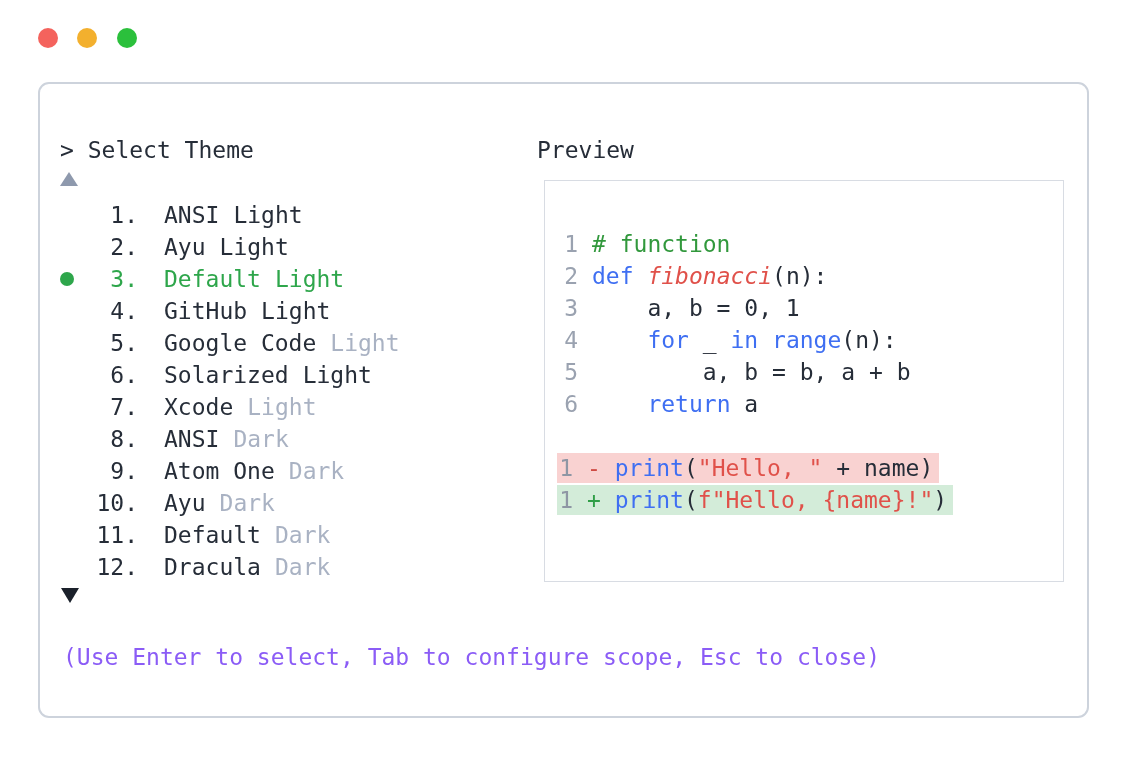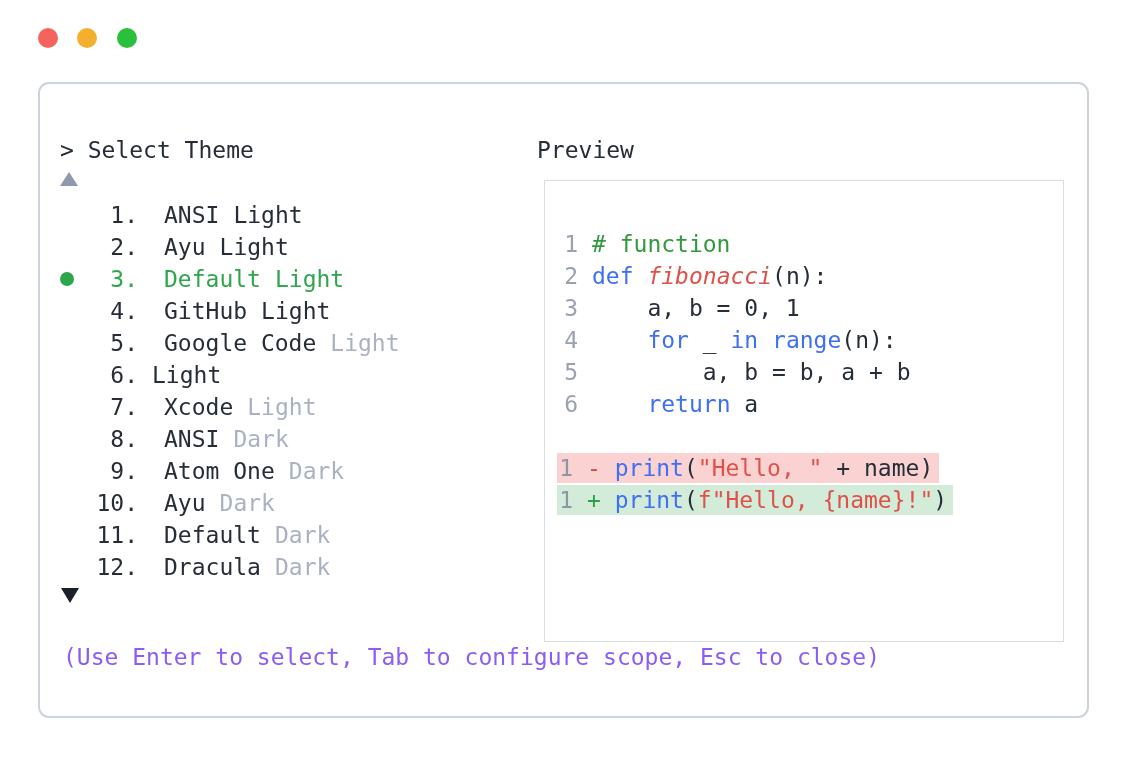--- a/index.html
+++ b/index.html
@@ -35,21 +35,21 @@
   .row-num { display:inline-block; width:42px; margin-left:56px; text-align:right; white-space:pre; }
   .row-name { margin-left:26px; white-space:pre; }
   .row-variant { margin-left:14px; white-space:pre; }
   .theme-row.selected .row-num,
   .theme-row.selected .row-name,
   .theme-row.selected .row-variant { color:#2ea64b; }
   .theme-row.muted-v .row-variant { color:#a9b2c3; }
 
   .hint { position:absolute; left:23px; top:557px; color:#8b5cf6; white-space:pre; }
 
-  .preview-box { position:absolute; left:504px; top:96px; width:520px; height:462px;
+  .preview-box { position:absolute; left:504px; top:96px; width:520px; height:402px;
                  border:1.5px solid #d8dce3; box-sizing:border-box; background:#ffffff; }
   .code { padding:47px 0 0 19px; }
   .code-line { height:32px; line-height:32px; white-space:pre; }
   .blank-line { height:32px; }
   .ln { display:inline-block; width:14px; margin-right:14px; text-align:right; color:#9aa2b0; }
 
   .tok-kw  { color:#3f6ff2; }
   .tok-fn  { color:#e0514a;font-style:italic; }
   .tok-str { color:#e0514a; }
   .tok-com { color:#31983c; }
@@ -106,20 +106,21 @@
       </div>
       <div class="theme-row muted-v">
 
         <span class="row-num">5.</span>
         <span class="row-name">Google Code</span>
         <span class="row-variant">Light</span>
       </div>
       <div class="theme-row">
 
         <span class="row-num">6.</span>
+        <span class="row-name">Solarized</span>
         <span class="row-variant">Light</span>
       </div>
       <div class="theme-row muted-v">
 
         <span class="row-num">7.</span>
         <span class="row-name">Xcode</span>
         <span class="row-variant">Light</span>
       </div>
       <div class="theme-row muted-v">
 

